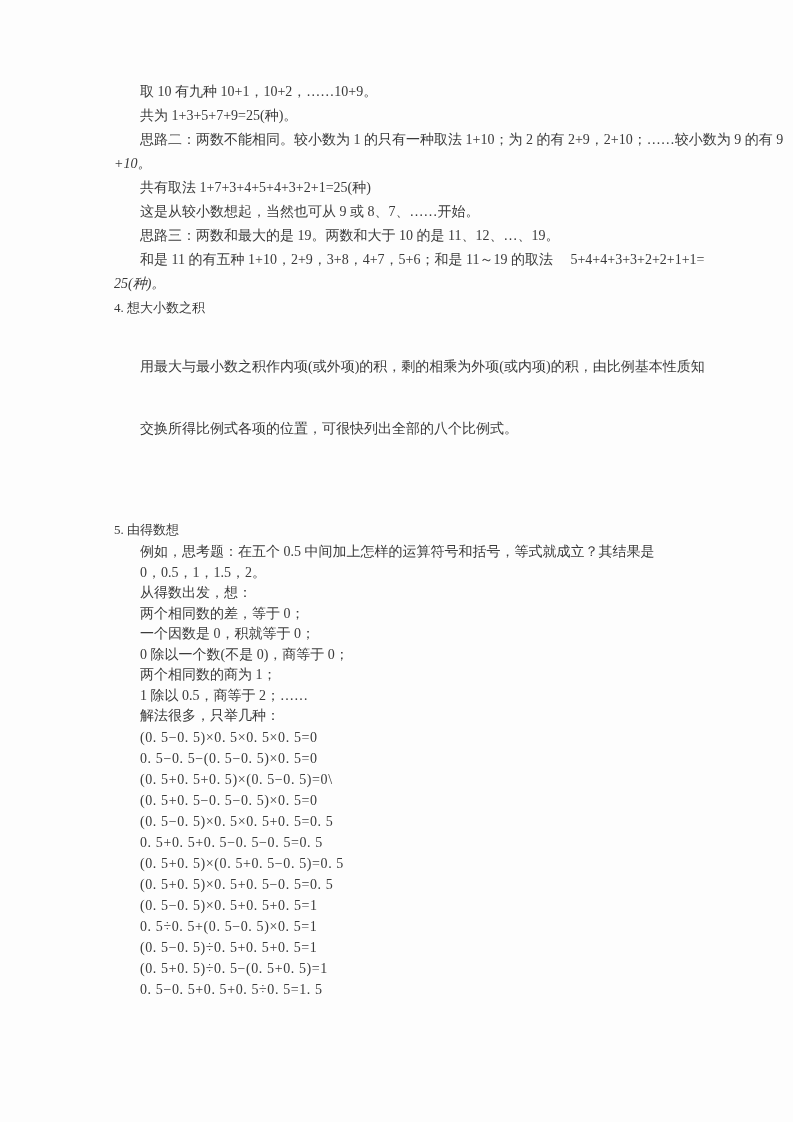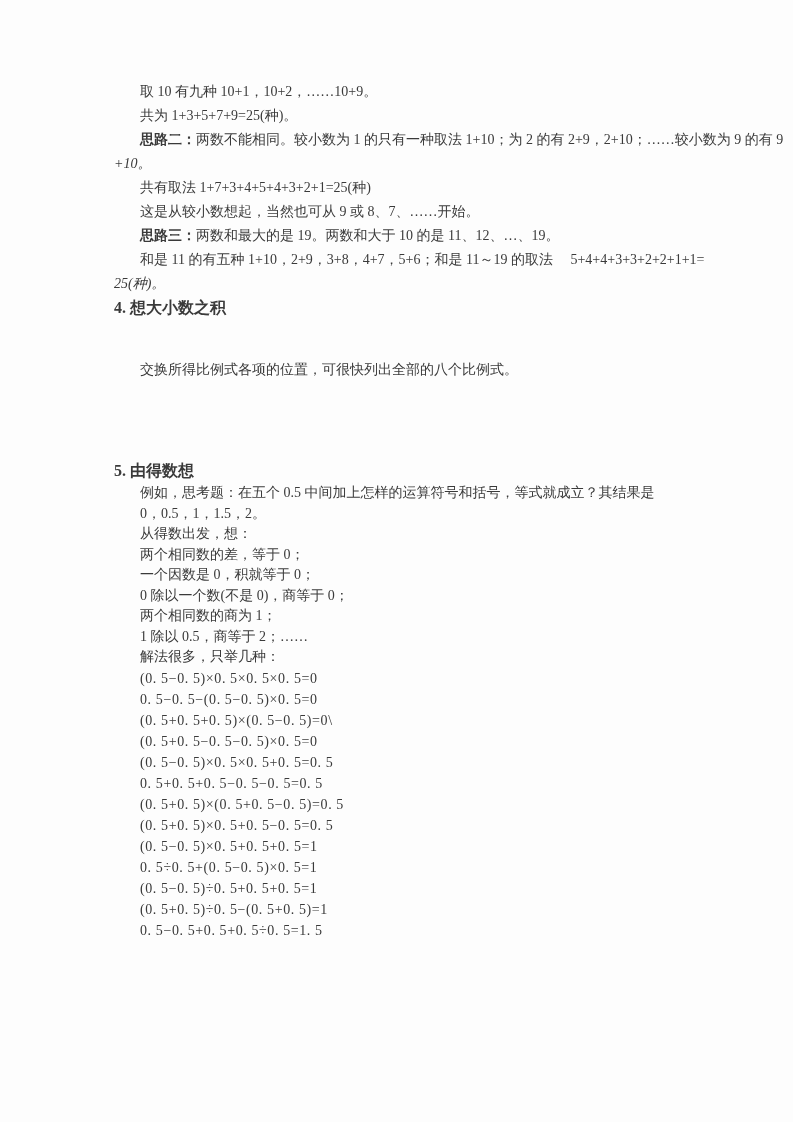--- a/index.html
+++ b/index.html
@@ -19,25 +19,25 @@
     box-sizing: border-box;
     padding: 80px 104px 0 114px;
     overflow: hidden;
   }
   .line {
     line-height: 24px;
     white-space: nowrap;
   }
   .indent { text-indent: 26px; }
   .flush  { text-indent: 0; font-style: italic; }
-  .b { font-weight: bold; }
+  .b { font-weight: normal; }
   .heading {
-    font-weight: bold;
+    font-weight: normal;
     line-height: 24px;
-    font-size: 16px;
+    font-size: 13px;
     white-space: nowrap;
   }
   .gap1 { margin-top: 35px; }
   .gap2 { margin-top: 38px; }
   .gap3 { margin-top: 77px; }
   .intro .line { line-height: 20.5px; }
   .equations .line {
     line-height: 21px;
     letter-spacing: 0.6px;
   }
@@ -54,20 +54,21 @@
     <div class="line flush">+10。</div>
     <div class="line indent">共有取法 1+7+3+4+5+4+3+2+1=25(种)</div>
     <div class="line indent">这是从较小数想起，当然也可从 9 或 8、7、……开始。</div>
     <div class="line indent"><span class="b">思路三：</span><span>两数和最大的是 19。两数和大于 10 的是 11、12、…、19。</span></div>
     <div class="line indent">和是 11 的有五种 1+10，2+9，3+8，4+7，5+6；和是 11～19 的取法　 5+4+4+3+3+2+2+1+1=</div>
     <div class="line flush">25(种)。</div>
   </div>
 
   <div class="heading">4. 想大小数之积</div>
 
+  <div class="line indent gap1">用最大与最小数之积作内项(或外项)的积，剩的相乘为外项(或内项)的积，由比例基本性质知</div>
   <div class="line indent gap2">交换所得比例式各项的位置，可很快列出全部的八个比例式。</div>
 
   <div class="heading gap3">5. 由得数想</div>
 
   <div class="intro">
     <div class="line indent">例如，思考题：在五个 0.5 中间加上怎样的运算符号和括号，等式就成立？其结果是</div>
     <div class="line indent">0，0.5，1，1.5，2。</div>
     <div class="line indent">从得数出发，想：</div>
     <div class="line indent">两个相同数的差，等于 0；</div>
     <div class="line indent">一个因数是 0，积就等于 0；</div>

